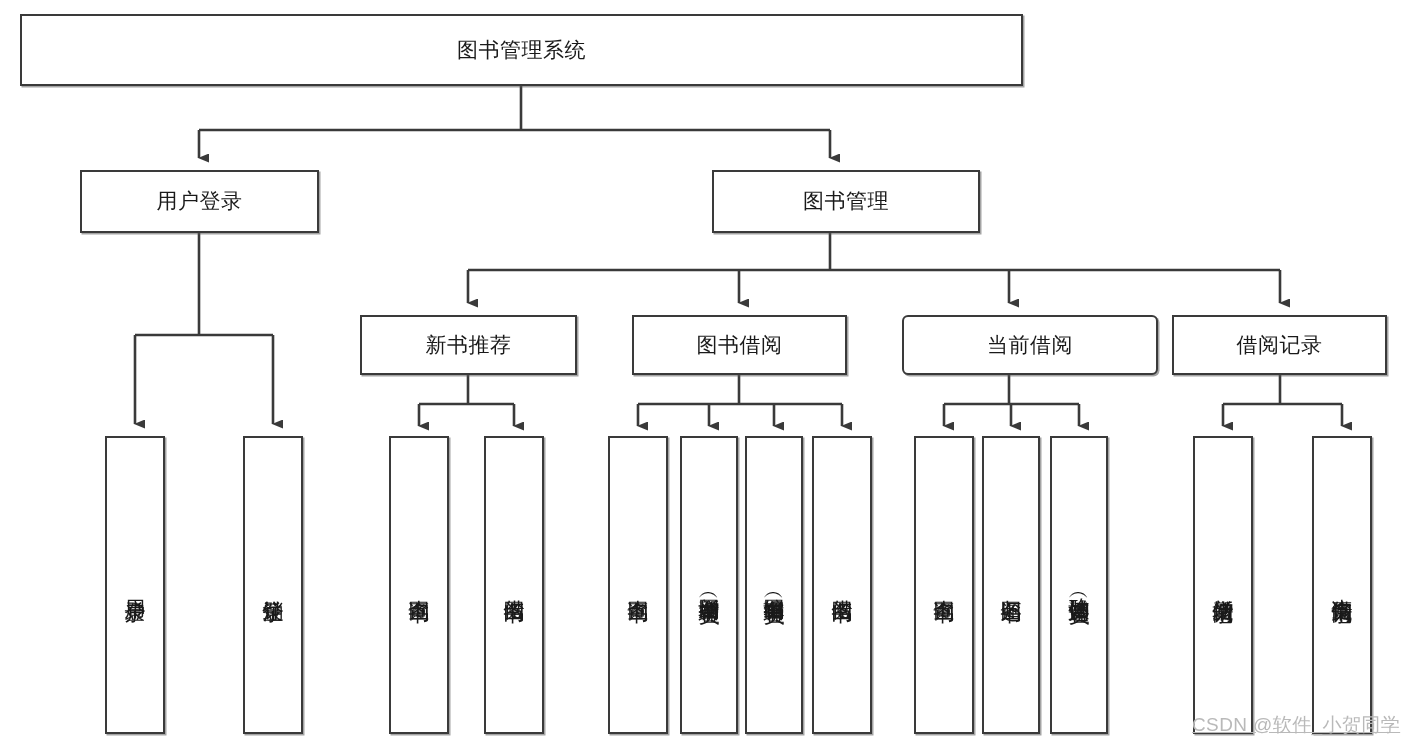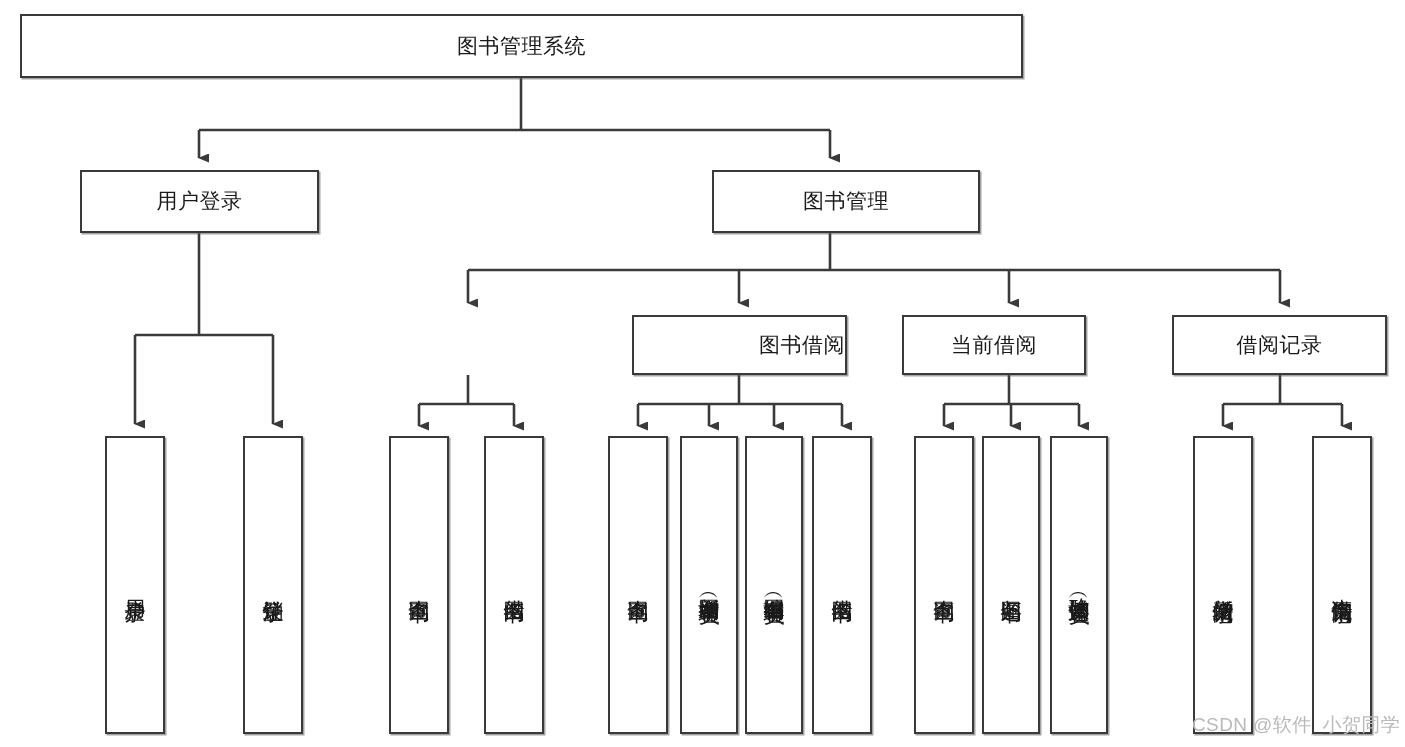--- a/index.html
+++ b/index.html
@@ -58,20 +58,21 @@
     pointer-events: none;
   }
   .watermark {
     position: absolute;
     left: 1192px;
     top: 712px;
     font-size: 19px;
     color: #b9b9b9;
     white-space: nowrap;
     letter-spacing: 0.4px;
+    text-decoration: underline;
   }
 </style>
 </head>
 <body>
 
 <div id="canvas">
 
   <svg id="wires" viewBox="0 0 1405 747">
     <defs>
       <marker id="arrow" markerWidth="9" markerHeight="11" refX="4.5" refY="10" orient="auto" markerUnits="userSpaceOnUse">
@@ -115,35 +116,38 @@
       <path d="M1011,404 L1011,426" marker-end="url(#arrow)"></path>
       <path d="M1079,404 L1079,426" marker-end="url(#arrow)"></path>
 
       <path d="M1280,375 L1280,404"></path>
       <path d="M1223,404 L1342,404"></path>
       <path d="M1223,404 L1223,426" marker-end="url(#arrow)"></path>
       <path d="M1342,404 L1342,426" marker-end="url(#arrow)"></path>
     </g>
   </svg>
 
-  <div class="node node-h" style="left:20px; top:14px; width:1003px; height:64px;">
+  <div class="node node-h" style="left:20px; top:14px; width:1003px; height:72px;">
     <span class="label">图书管理系统</span>
   </div>
 
   <div class="node node-h" style="left:80px; top:170px; width:239px; height:63px;">
     <span class="label">用户登录</span>
   </div>
   <div class="node node-h" style="left:712px; top:170px; width:268px; height:63px;">
     <span class="label">图书管理</span>
   </div>
 
-  <div class="node node-h" style="left:632px; top:315px; width:215px; height:60px;justify-content:flex-end;">
+  <div class="node node-h" style="left:360px; top:315px; width:217px; height:60px;">
+    <span class="label">新书推荐</span>
+  </div>
+  <div class="node node-h" style="left:632px; top:315px; width:215px; height:60px;">
     <span class="label">图书借阅</span>
   </div>
-  <div class="node node-h" style="left:902px; top:315px; width:184px; height:60px;">
+  <div class="node node-h" style="left:902px; top:315px; width:256px; height:60px;border-radius:6px;">
     <span class="label">当前借阅</span>
   </div>
   <div class="node node-h" style="left:1172px; top:315px; width:215px; height:60px;justify-content:center;">
     <span class="label">借阅记录</span>
   </div>
 
   <div class="node node-v" style="left:105px; top:436px; width:60px; height:298px;">
     <span class="label">用户登录</span>
   </div>
   <div class="node node-v" style="left:243px; top:436px; width:60px; height:298px;">

